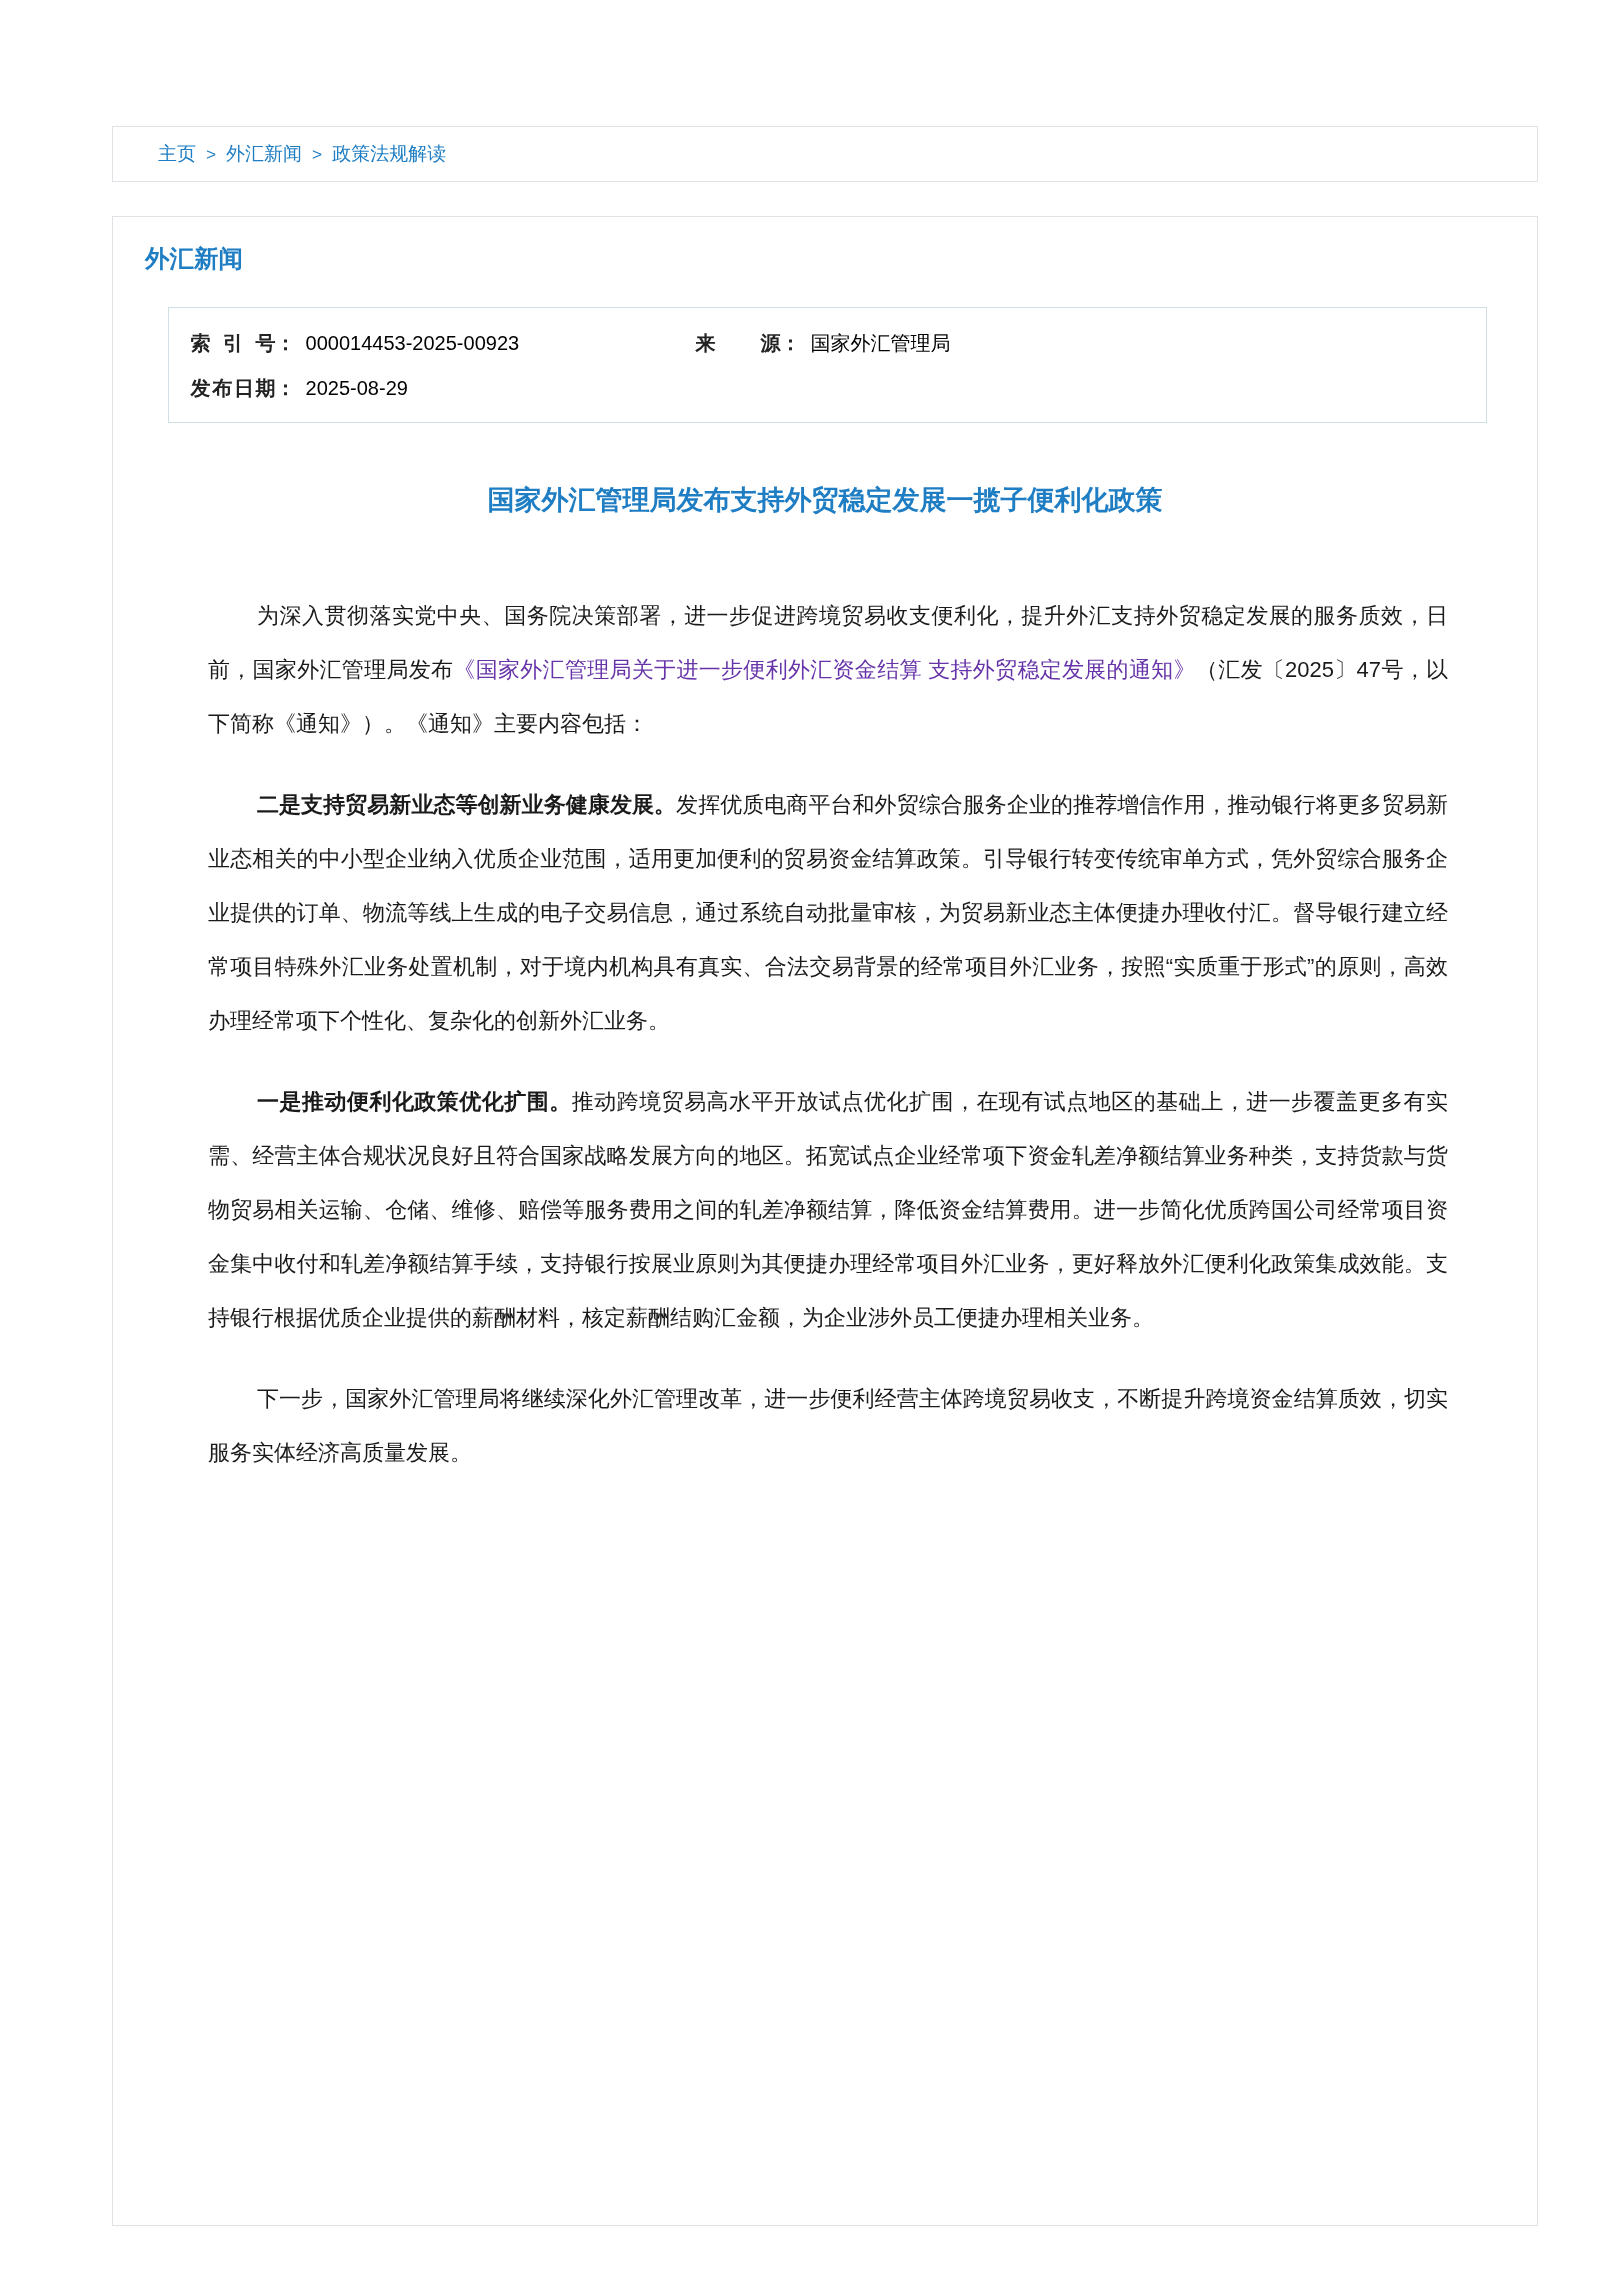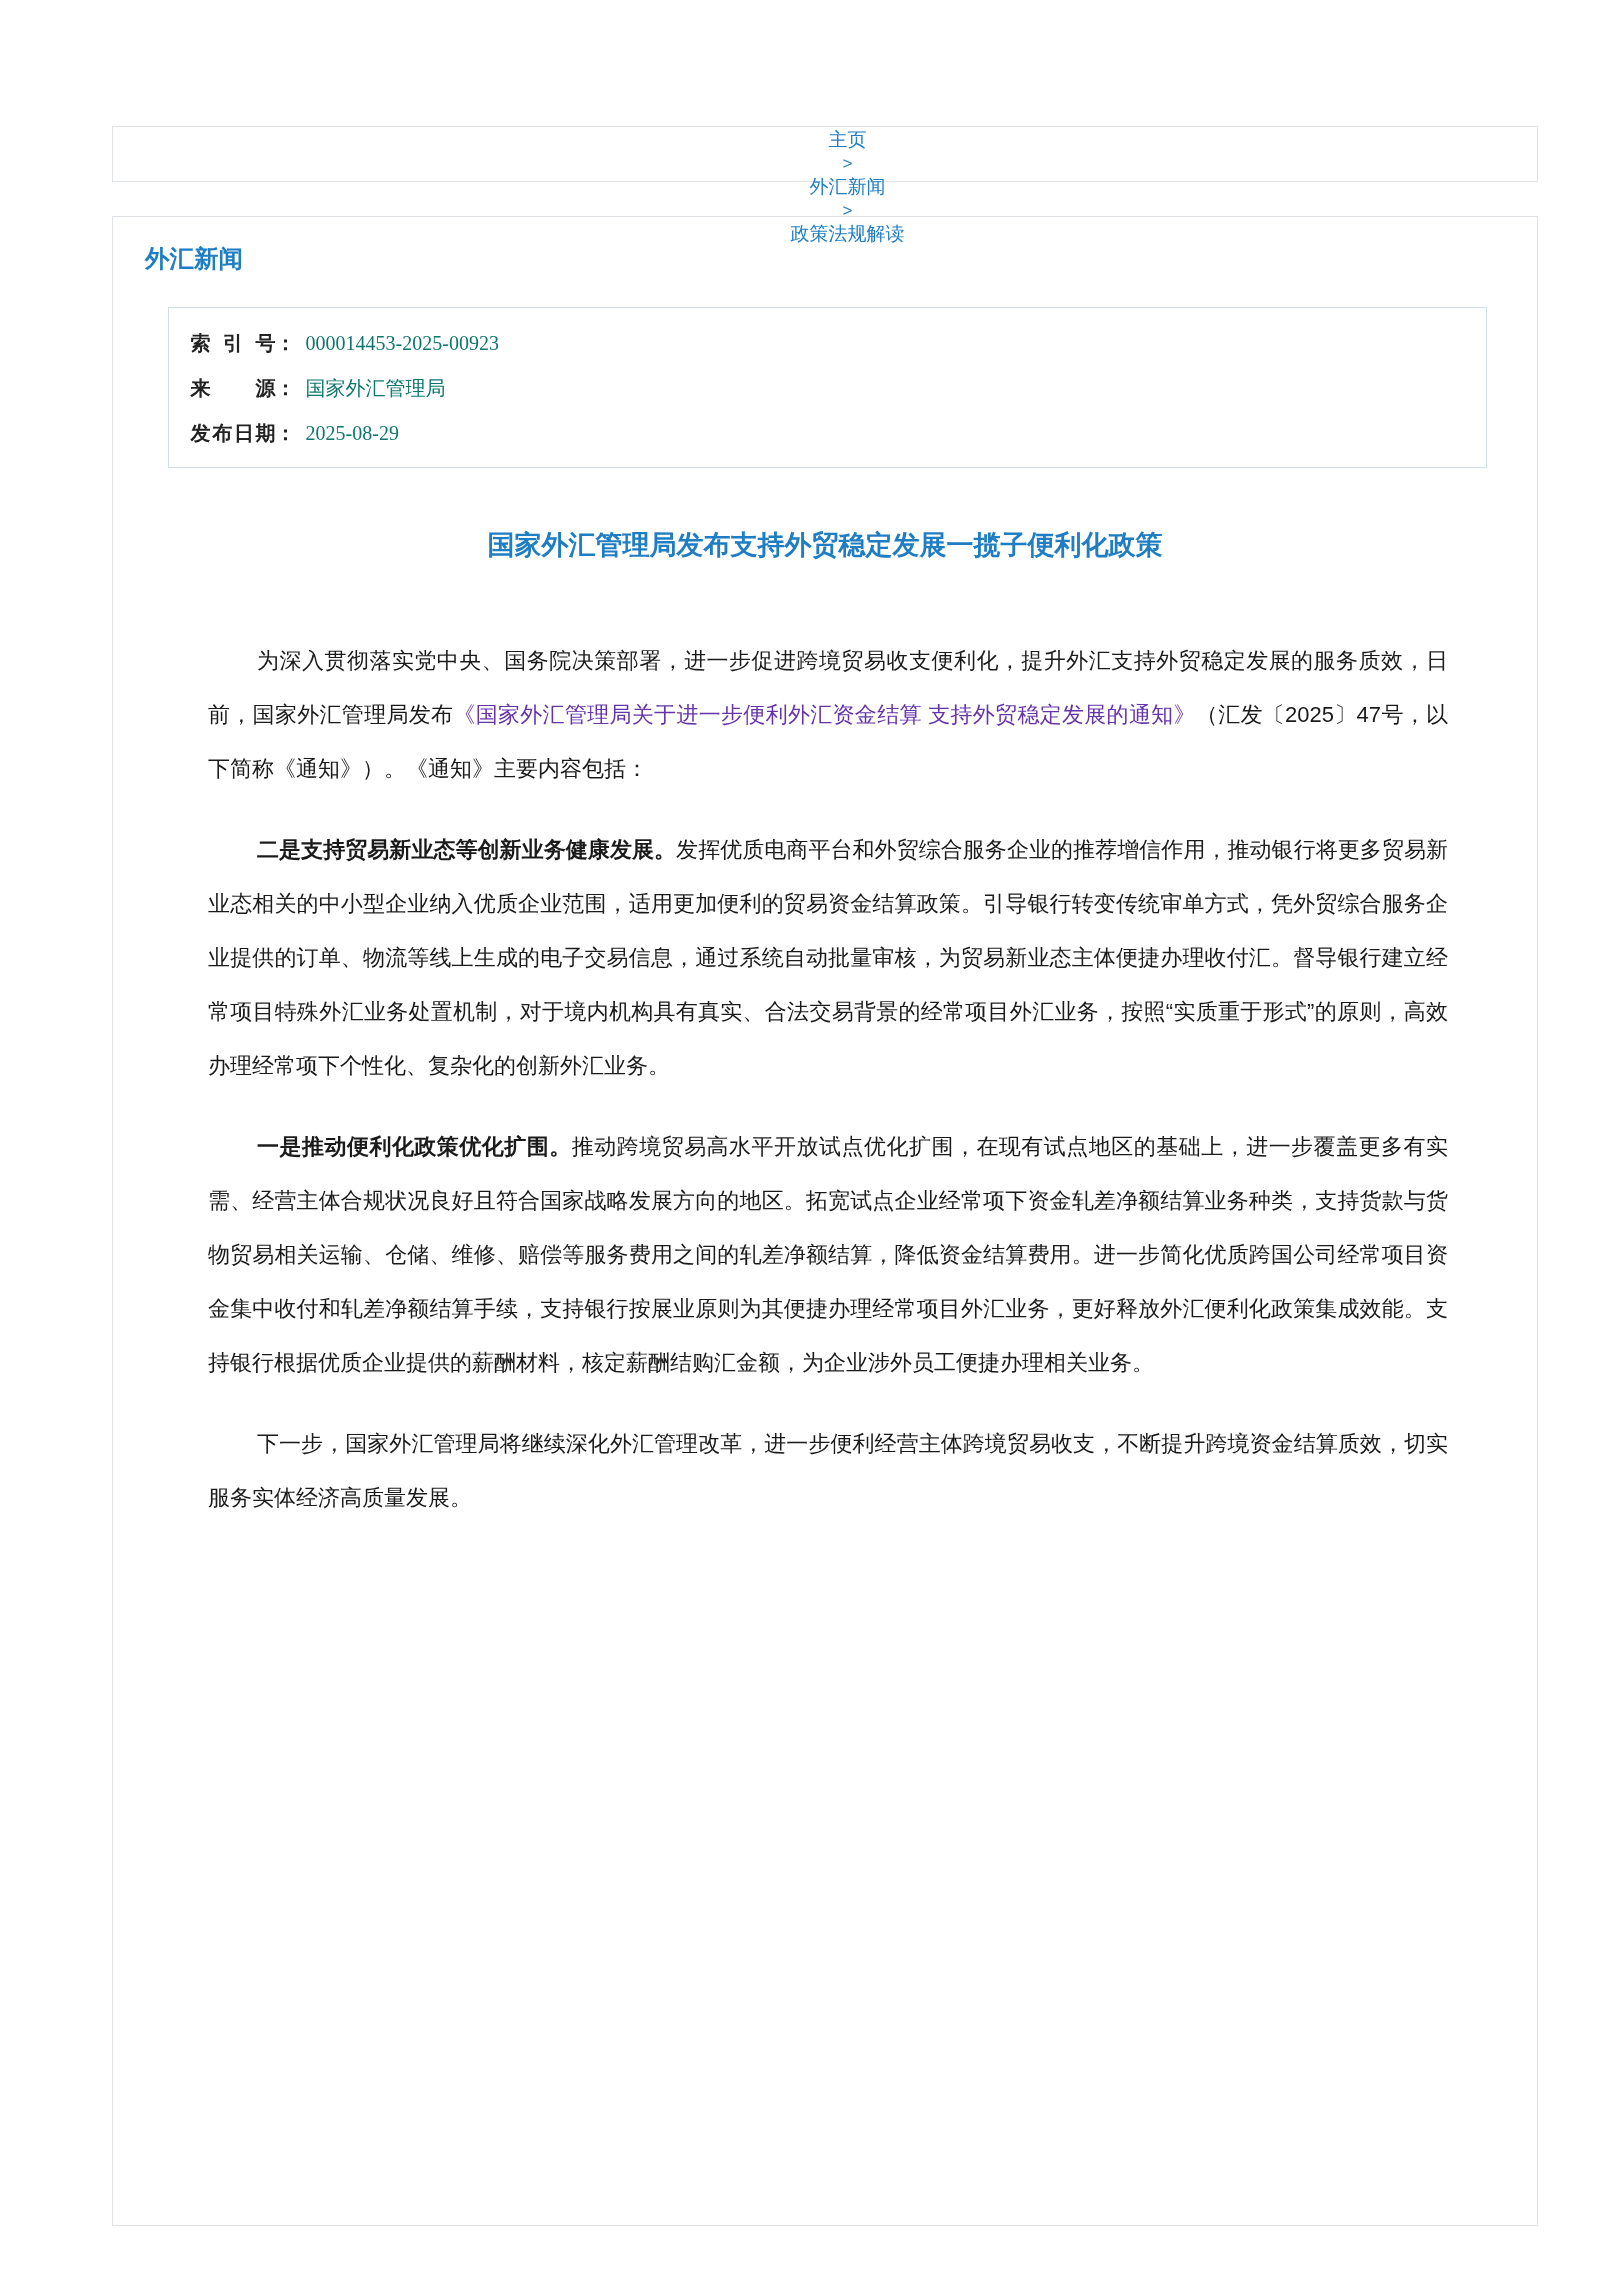--- a/index.html
+++ b/index.html
@@ -2,21 +2,21 @@
 <html style="--accent-blue: #1f7ec3; --link-purple: #6633a8;font-size:11.5px"><head>
 <meta charset="utf-8">
 <style>
   :root{
     --accent-blue:#1f7ec3;
     --link-purple:#6633a8;
     --box-border:#dfe3e7;
     --meta-border:#cfdfe4;
     --text-main:#1a1a1a;
   }
-  *{box-sizing:border-box;flex-direction:column;}
+  *{box-sizing:border-box;}
   html,body{margin:0;padding:0;background:#ffffff;}
   body{
     width:1622px;height:2273px;position:relative;
     font-family:"Liberation Sans","DejaVu Sans",sans-serif;
     color:var(--text-main);
   }
   
   .breadcrumb-box{
     margin:126px 84px 0 112px;
     height:56px;
@@ -54,21 +54,21 @@
   .meta-cell.left{width:505px;}
   .meta-label{
     display:inline-block;
     min-width:85px;
     font-weight:bold;
     text-align:justify;
     text-align-last:justify;
     color:#222;
   }
   .meta-colon{font-weight:bold;margin-right:10px;color:#222;}
-  .meta-value{color:#0f766e;font-family:Liberation Serif, serif;}
+  .meta-value{color:#000000;}
   
   .article-title{
     margin:59px 43px 0;
     text-align:center;
     font-size:27px;
     font-weight:bold;
     color:var(--accent-blue);
   }
   .article-body{
     margin:71px 89px 0 95px;

